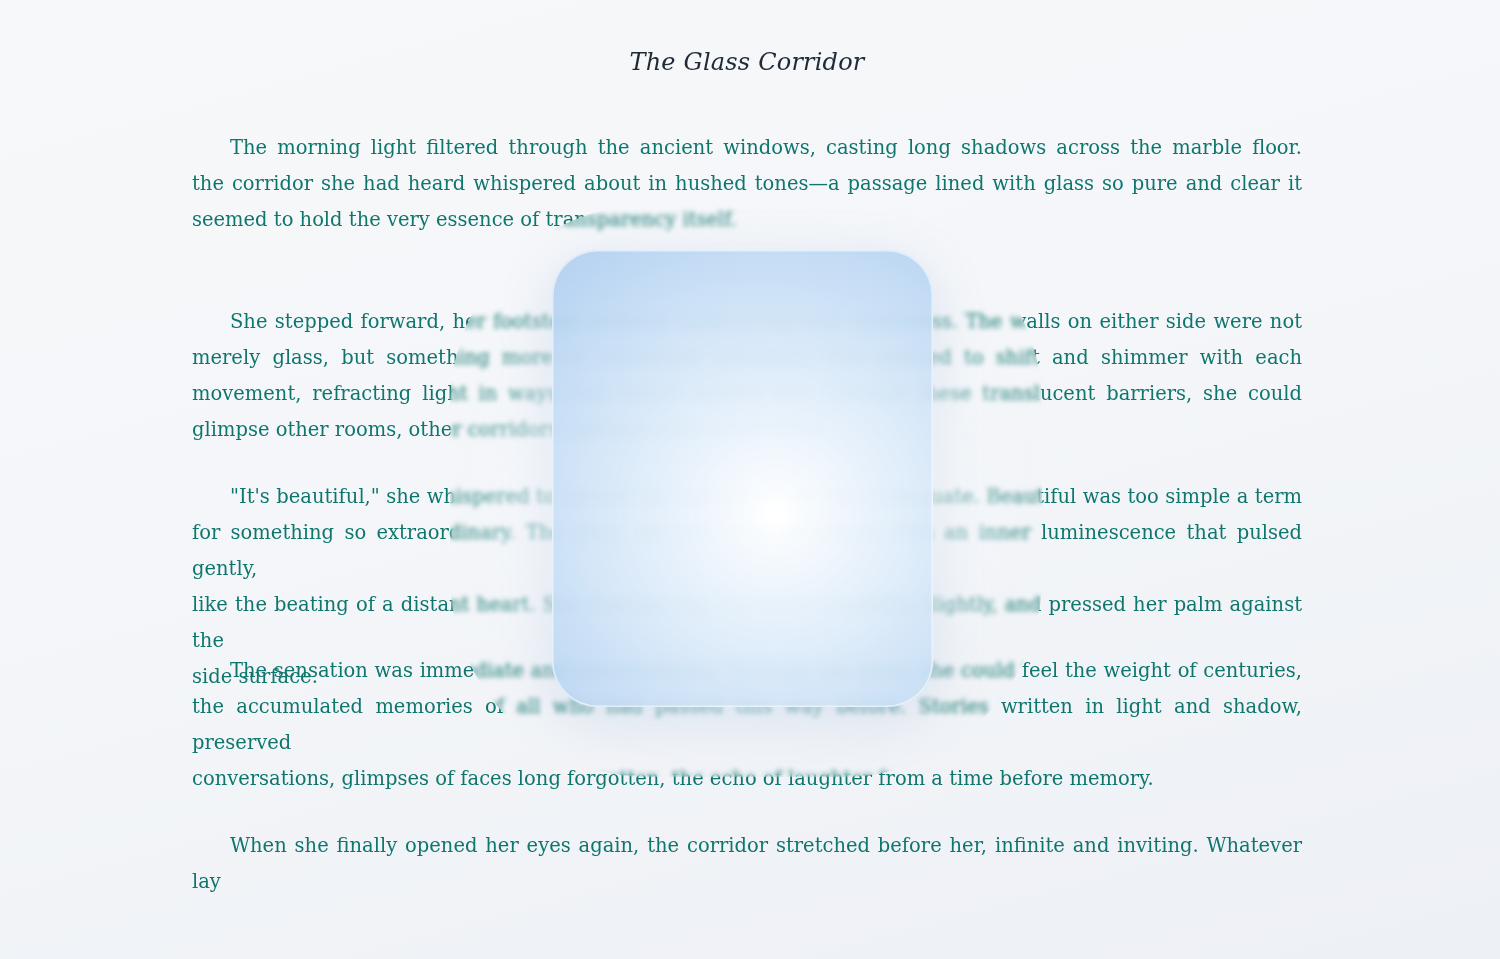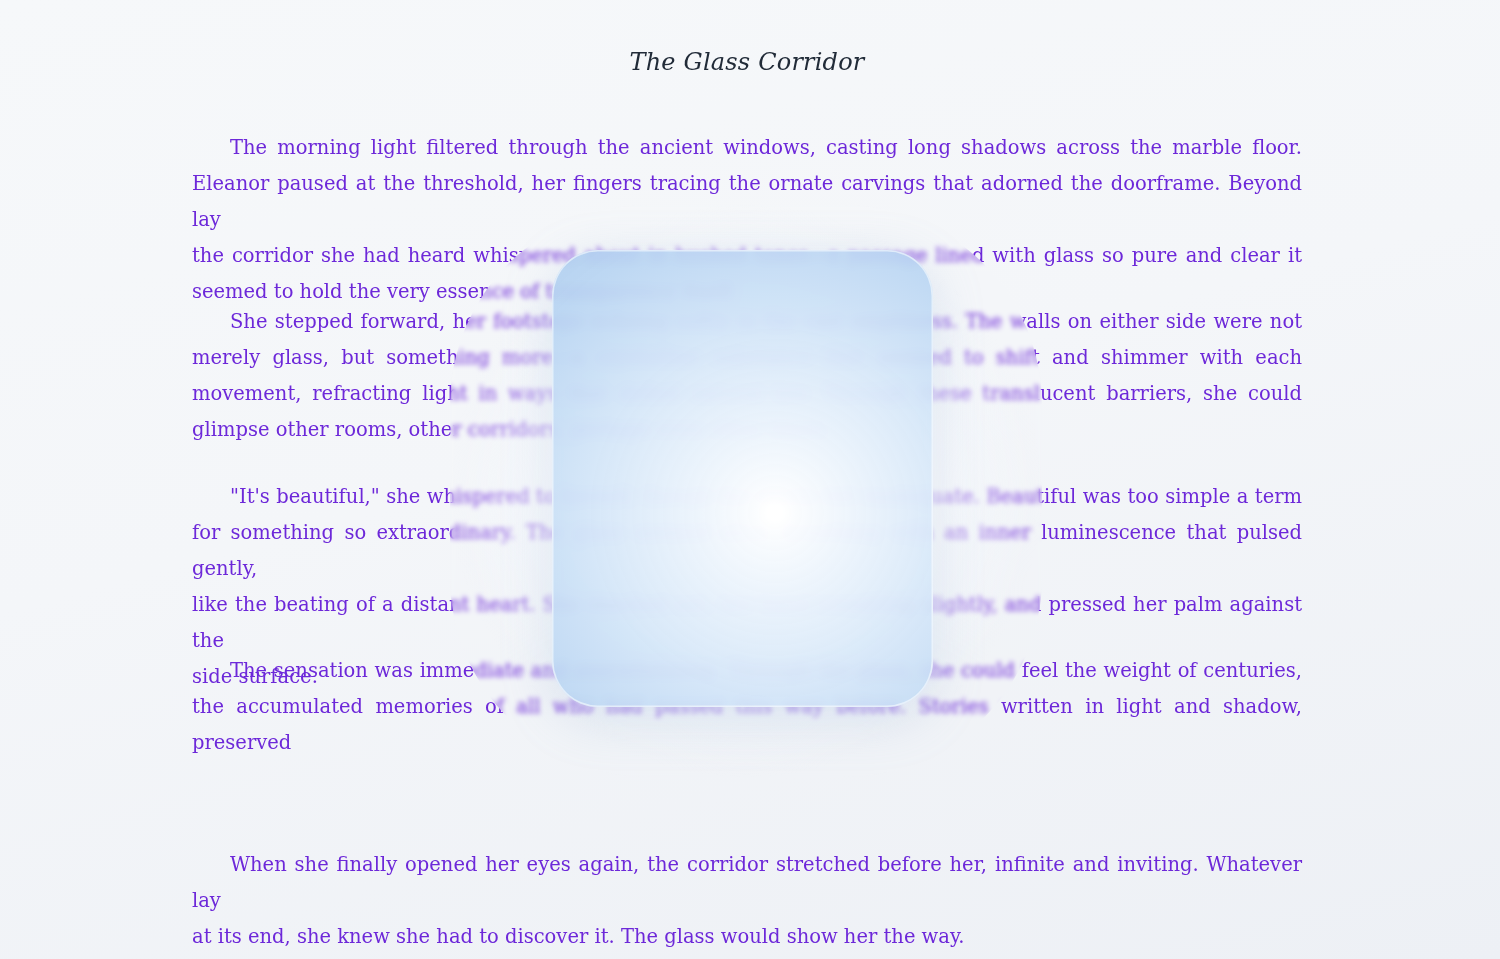--- a/index.html
+++ b/index.html
@@ -37,21 +37,21 @@
     top: 0;
     width: 1110px;
     height: 959px;
   }
   .para {
     position: absolute;
     left: 0;
     width: 1110px;
     font-size: 19.5px;
     line-height: 36px;
-    color: #6d28d9;
+    color: #0f766e;
   }
   .line {
     text-align: justify;
     text-align-last: justify;
   }
   .line.first {
     text-indent: 38px;
   }
   .line.last {
     text-align-last: left;
@@ -108,43 +108,42 @@
 </head>
 <body>
 
 <div class="page">
 
   <div class="title">The Glass Corridor</div>
 
   <div class="text-col">
       <div class="para" style="top: 130px;">
         <div class="line first">The morning light filtered through the ancient windows, casting long shadows across the marble floor.</div>
-        <div class="line">Eleanor paused at the threshold, her fingers tracing the ornate carvings that adorned the doorframe. Beyond lay</div>
         <div class="line">the corridor she had heard whispered about in hushed tones—a passage lined with glass so pure and clear it</div>
         <div class="line last">seemed to hold the very essence of transparency itself.</div>
       </div>
       <div class="para" style="top: 304px;">
         <div class="line first">She stepped forward, her footsteps echoing softly in the vast emptiness. The walls on either side were not</div>
         <div class="line">merely glass, but something more—a crystalline substance that seemed to shift and shimmer with each</div>
         <div class="line">movement, refracting light in ways that defied natural law. Through these translucent barriers, she could</div>
         <div class="line last">glimpse other rooms, other corridors, perhaps even other times.</div>
       </div>
       <div class="para" style="top: 479px;">
         <div class="line first">"It's beautiful," she whispered to herself, though the words felt inadequate. Beautiful was too simple a term</div>
         <div class="line">for something so extraordinary. The glass seemed alive, breathing with an inner luminescence that pulsed gently,</div>
         <div class="line">like the beating of a distant heart. She reached out, her hand trembling slightly, and pressed her palm against the</div>
         <div class="line last">side surface.</div>
       </div>
       <div class="para" style="top: 653px;">
         <div class="line first">The sensation was immediate and overwhelming. Through the glass, she could feel the weight of centuries,</div>
         <div class="line">the accumulated memories of all who had passed this way before. Stories written in light and shadow, preserved</div>
+        <div class="line last">conversations, glimpses of faces long forgotten, the echo of laughter from a time before memory.</div>
       </div>
-      <div class="para" style="top: 828px; margin-top: 19px;">
+      <div class="para" style="top: 828px;">
         <div class="line first">When she finally opened her eyes again, the corridor stretched before her, infinite and inviting. Whatever lay</div>
-        <div class="line last">at its end, she knew she had to discover it. The glass would show her the way.</div>
       </div>
     </div>
 
   <div class="halo"></div>
   <div class="glass"></div>
   <div class="cursor-dot"></div>
 
 </div>
 
 </body></html>

